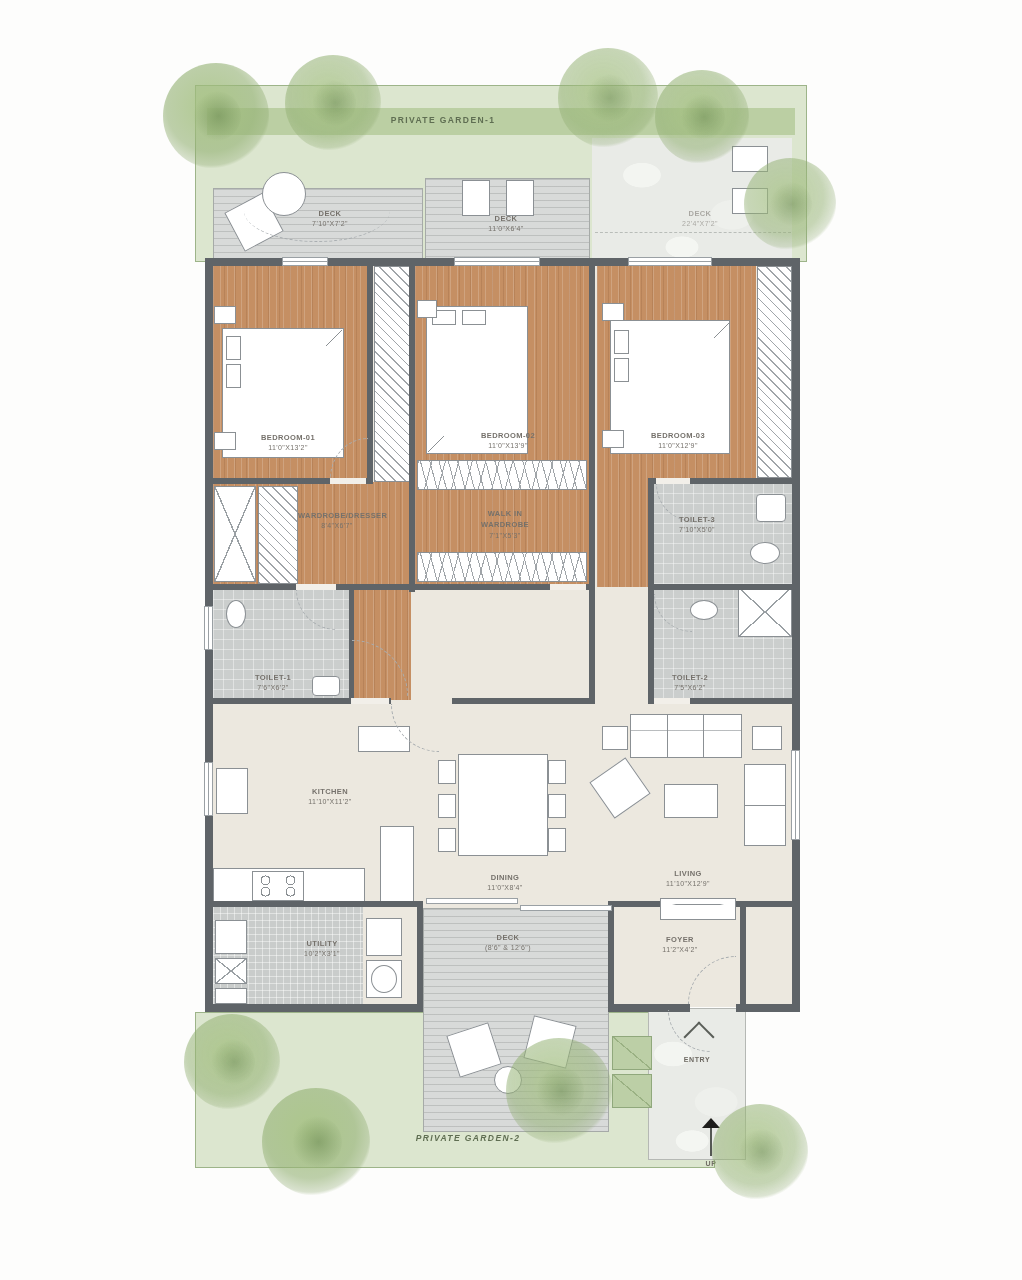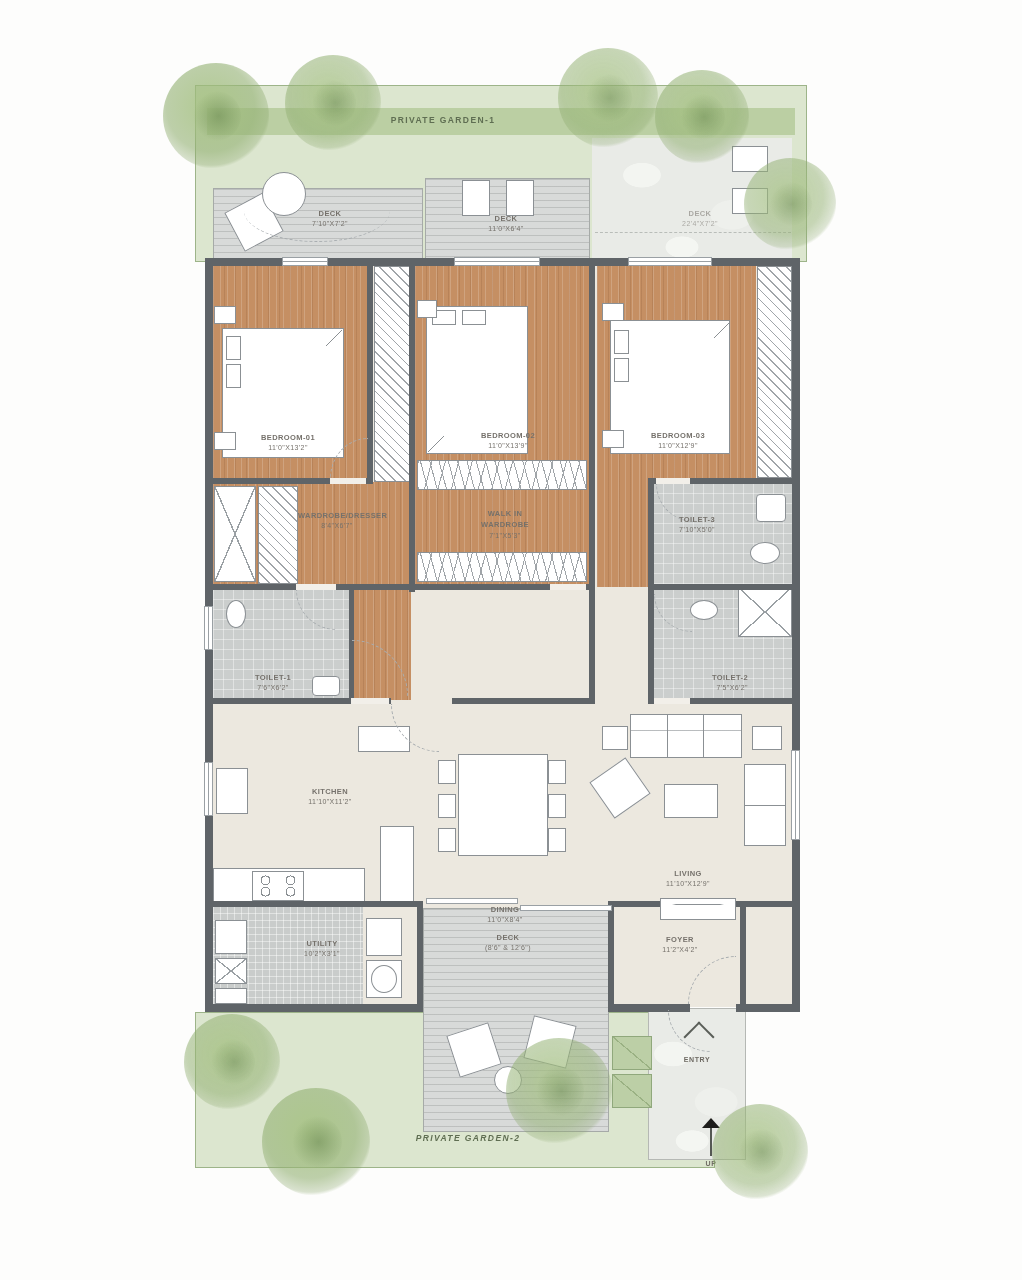--- a/index.html
+++ b/index.html
@@ -278,29 +278,29 @@
     <span class="dims">7'1"X5'3"</span>
   </div>
   <div class="lbl" style="left:273px;top:672px;">
     <span>TOILET-1</span>
     <span class="dims">7'6"X6'2"</span>
   </div>
   <div class="lbl" style="left:697px;top:514px;">
     <span>TOILET-3</span>
     <span class="dims">7'10"X5'0"</span>
   </div>
-  <div class="lbl" style="left:730px;top:672px;text-align:right;">
+  <div class="lbl" style="left:690px;top:672px;">
     <span>TOILET-2</span>
     <span class="dims">7'5"X6'2"</span>
   </div>
   <div class="lbl" style="left:330px;top:786px;">
     <span>KITCHEN</span>
     <span class="dims">11'10"X11'2"</span>
   </div>
-  <div class="lbl" style="left:505px;top:872px;margin-top:32px;">
+  <div class="lbl" style="left:505px;top:872px;">
     <span>DINING</span>
     <span class="dims">11'0"X8'4"</span>
   </div>
   <div class="lbl" style="left:688px;top:868px;">
     <span>LIVING</span>
     <span class="dims">11'10"X12'9"</span>
   </div>
   <div class="lbl" style="left:322px;top:938px;">
     <span>UTILITY</span>
     <span class="dims">10'2"X3'1"</span>

